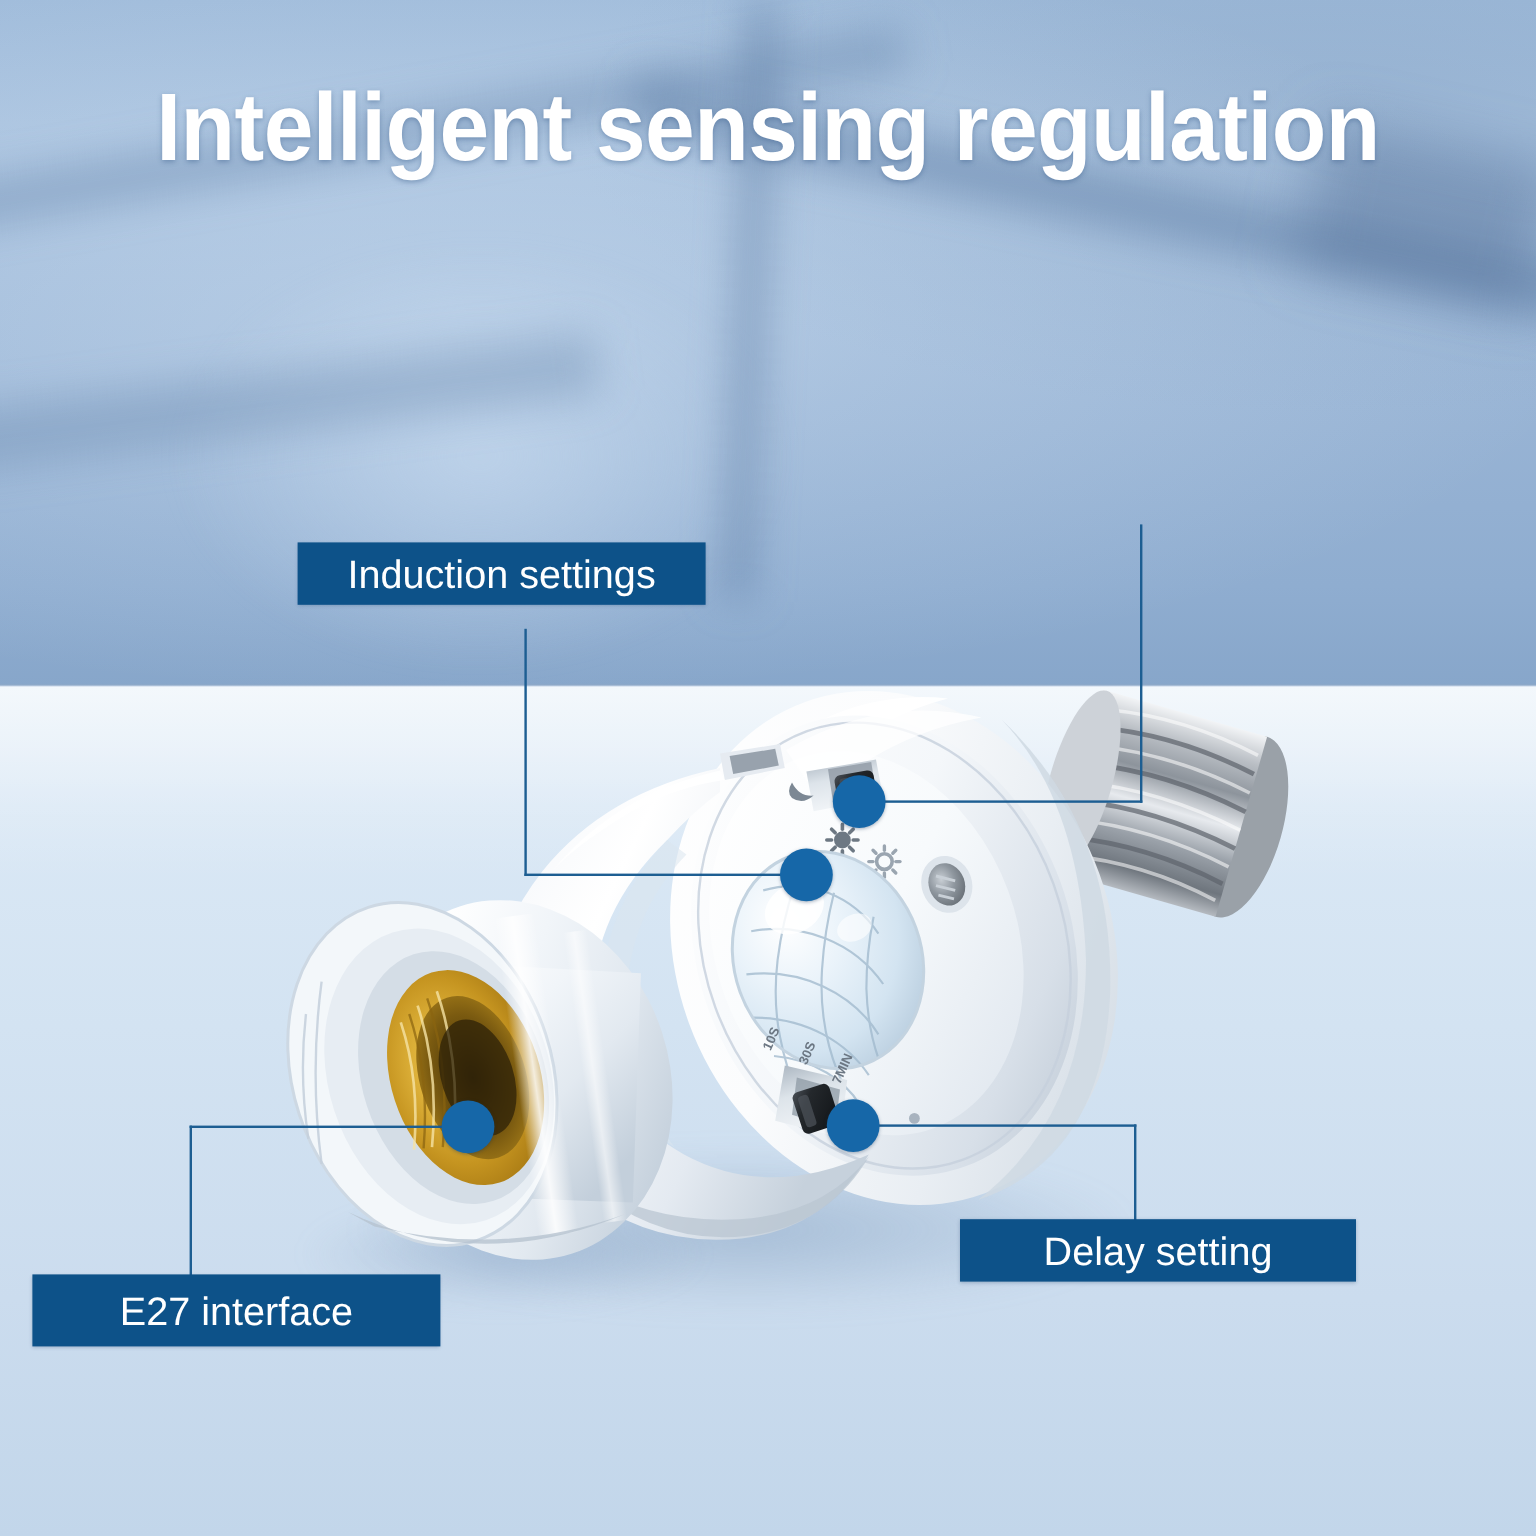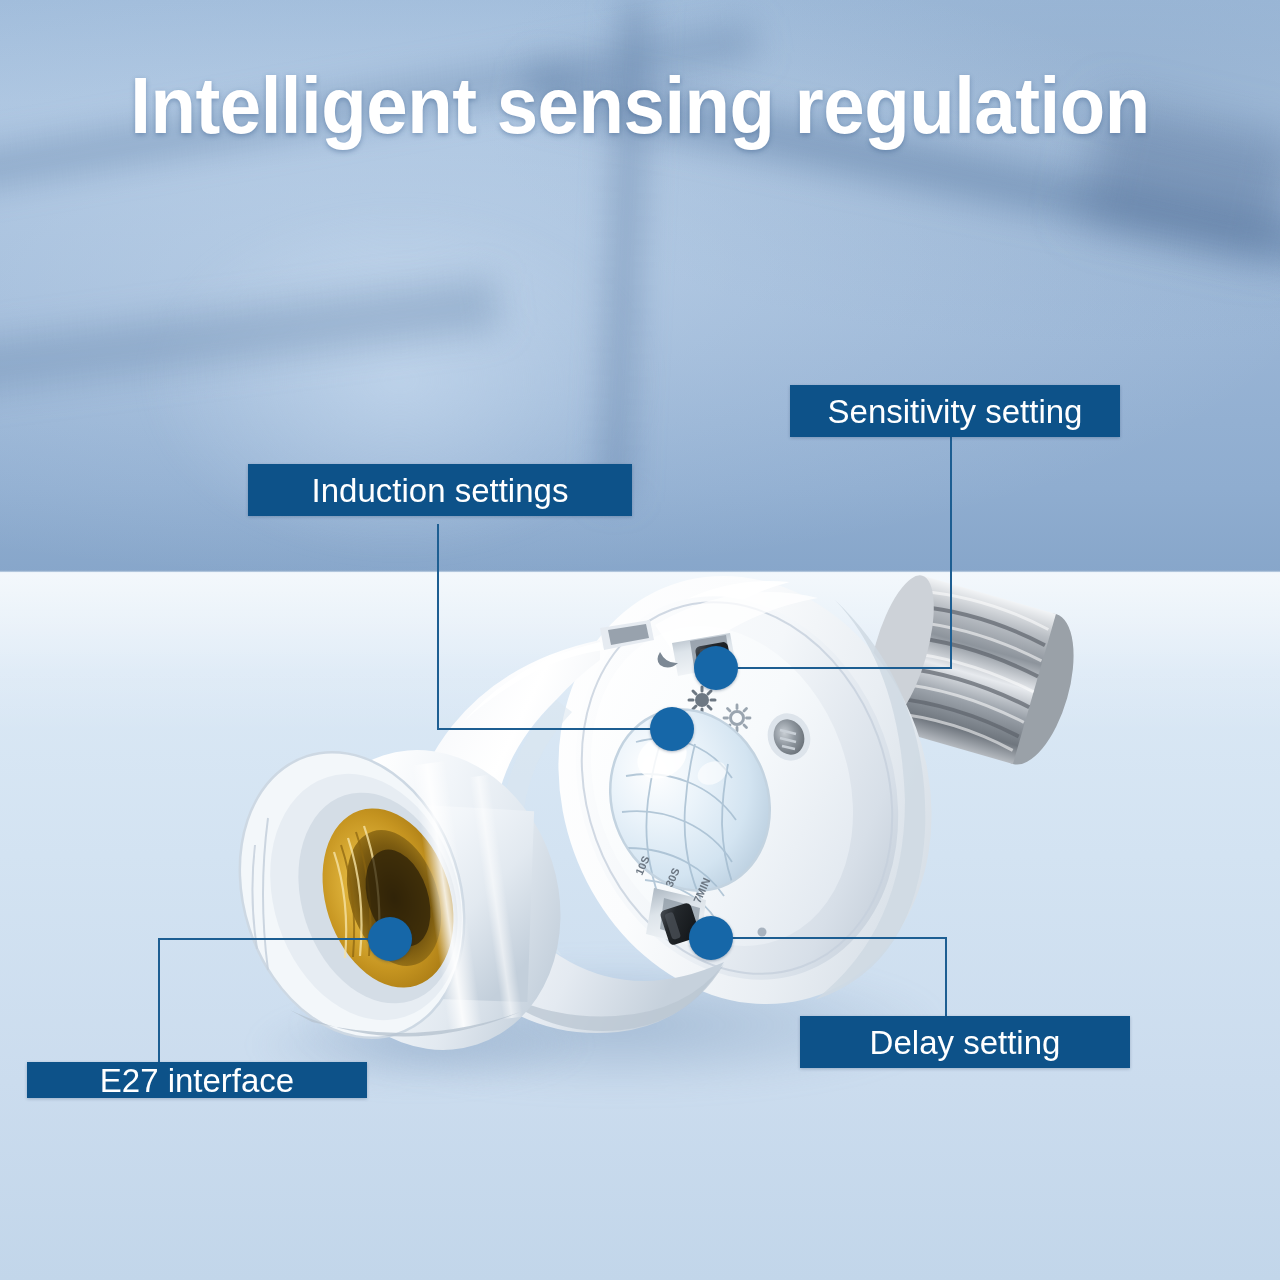--- a/index.html
+++ b/index.html
@@ -377,35 +377,32 @@
 
       <path d="M290 1010 Q400 1062 520 1012 Q420 1048 312 1022 Z" fill="#b7c3d0" opacity=".8"></path>
     </g>
 
     <circle cx="762" cy="932" r="4.5" fill="#a8b3bf"></circle>
   </svg>
 
   <div class="lead lead-v" style="left:437px; top:524px; height:206px;"></div>
   <div class="lead lead-h" style="left:437px; top:728px; width:237px;"></div>
   <div class="dot" style="left:650px; top:707px;"></div>
-  <div class="label" style="left:248px; top:464px; width:384px; height:52px;">
+  <div class="label" style="left:248px; top:452px; width:340px; height:52px;">
     <span>Induction settings</span>
   </div>
 
   <div class="lead lead-v" style="left:950px; top:437px; height:232px;"></div>
   <div class="lead lead-h" style="left:716px; top:667px; width:236px;"></div>
   <div class="dot" style="left:694px; top:646px;"></div>
-  <div class="label" style="left:790px; top:385px; width:330px; height:52px;">
-    <span>Sensitivity setting</span>
-  </div>
 
   <div class="lead lead-h" style="left:158px; top:938px; width:234px;"></div>
   <div class="lead lead-v" style="left:158px; top:938px; height:126px;"></div>
   <div class="dot" style="left:368px; top:917px;"></div>
-  <div class="label" style="left:27px; top:1062px; width:340px; height:36px;">
+  <div class="label" style="left:27px; top:1062px; width:340px; height:60px;">
     <span>E27 interface</span>
   </div>
 
   <div class="lead lead-h" style="left:711px; top:937px; width:236px;"></div>
   <div class="lead lead-v" style="left:945px; top:937px; height:125px;"></div>
   <div class="dot" style="left:689px; top:916px;"></div>
   <div class="label" style="left:800px; top:1016px; width:330px; height:52px;">
     <span>Delay setting</span>
   </div>
 

